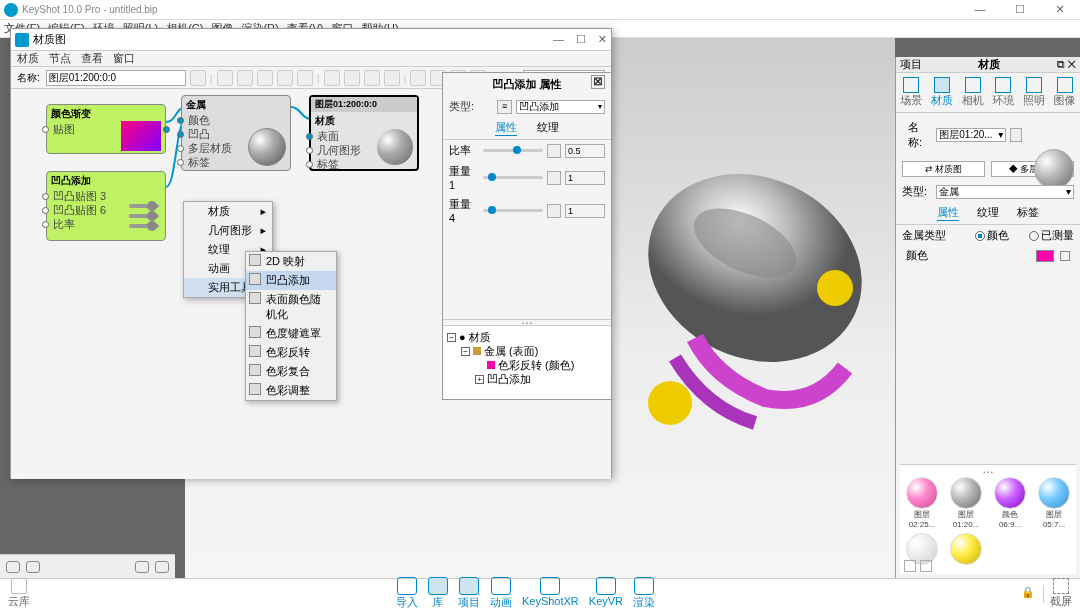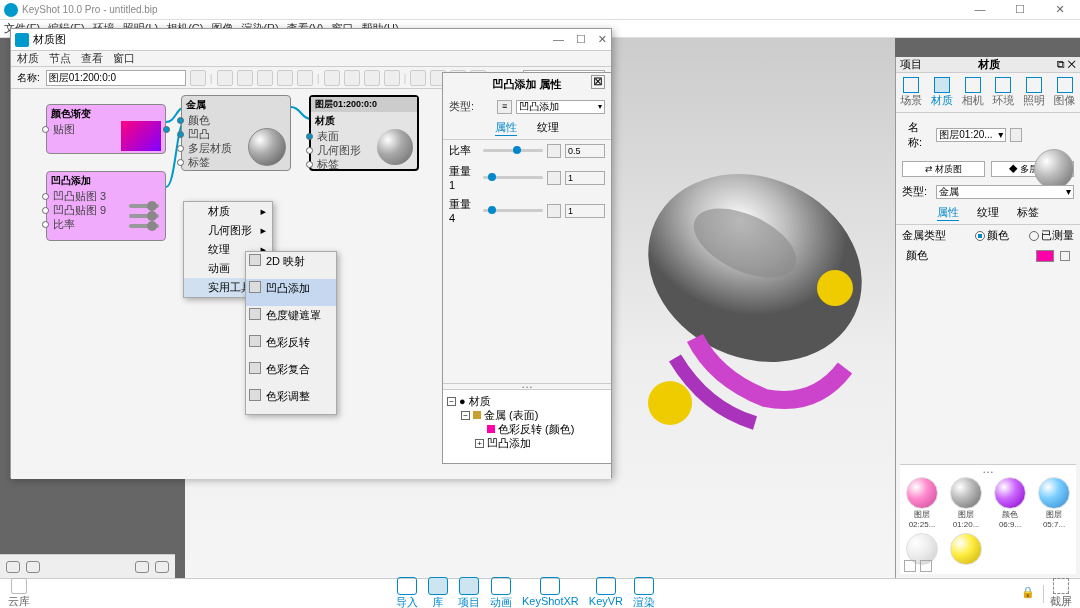--- a/index.html
+++ b/index.html
@@ -28,21 +28,21 @@
 .matgraph-title .controls { margin-left: auto; display: flex; gap: 12px; color: #666; }
 .matgraph-menu { height: 16px; display: flex; gap: 10px; padding: 0 6px; font-size: 10px; color: #333; align-items: center; border-bottom: 1px solid #ccc; }
 .matgraph-toolbar { height: 22px; display: flex; align-items: center; padding: 0 6px; gap: 4px; border-bottom: 1px solid #ccc; }
 .matgraph-toolbar .label { font-size: 10px; margin-right: 2px; }
 .matgraph-toolbar .dropdown { flex: 0 0 140px; height: 16px; border: 1px solid #aaa; background: #fff; font-size: 10px; padding-left: 2px; line-height: 14px; }
 .matgraph-toolbar .tbtn { width: 16px; height: 16px; border: 1px solid #ccc; background: #eee; border-radius: 2px; }
 .matgraph-toolbar .geom-btn { margin-left: auto; height: 16px; border: 1px solid #aaa; padding: 0 10px; background: #fff; font-size: 10px; line-height: 14px; }
 .matgraph-canvas { position: relative; height: 390px; background: #f4f4f4; }
 
 
-.node { position: absolute; border: 1px solid #888; border-radius: 4px; background: #f0abfc; }
+.node { position: absolute; border: 1px solid #888; border-radius: 4px; background: #bef264; }
 .node-title { font-size: 10px; font-weight: bold; padding: 2px 4px; }
 .node-row { font-size: 9px; color: #444; padding: 0 6px; position: relative; line-height: 13px; }
 .port-l { position: absolute; left: -5px; top: 3px; width: 7px; height: 7px; border: 1px solid #666; border-radius: 50%; background: #fff; }
 .port-r { position: absolute; right: -5px; top: 3px; width: 7px; height: 7px; border: 1px solid #666; border-radius: 50%; background: #0099cc; }
 
 .node-gradient { left: 35px; top: 15px; width: 120px; height: 50px; }
 .node-gradient .swatch { position: absolute; right: 4px; top: 16px; width: 40px; height: 30px; background: linear-gradient(135deg, #ff0080, #8000ff); }
 
 .node-bump { left: 35px; top: 82px; width: 120px; height: 70px; }
 .node-bump .sliders { position: absolute; right: 6px; top: 26px; }
@@ -55,26 +55,26 @@
 .node-root { left: 298px; top: 6px; width: 110px; height: 76px; border: 2px solid #000; background: #e4e4e4; }
 .node-root .rootname { background: #ccc; font-size: 9px; padding: 1px 4px; font-weight: bold; }
 .node-root .preview { position: absolute; right: 4px; bottom: 4px; width: 36px; height: 36px; border-radius: 50%; background: radial-gradient(circle at 30% 30%, #fff, #aaa 40%, #666); }
 
 
 .ctx-menu { position: absolute; left: 172px; top: 112px; background: #f0f0f0; border: 1px solid #aaa; box-shadow: 2px 2px 6px rgba(0,0,0,0.3); }
 .ctx-menu .item { padding: 2px 20px 2px 24px; font-size: 10px; position: relative; line-height: 14px; }
 .ctx-menu .item .arrow { position: absolute; right: 6px; top: 2px; }
 .ctx-menu .item.hover { background: #d0e0f0; }
 .sub-menu { position: absolute; left: 234px; top: 162px; width: 92px; background: #f0f0f0; border: 1px solid #aaa; box-shadow: 2px 2px 6px rgba(0,0,0,0.3); }
-.sub-menu .item { padding: 2px 6px 10px 20px; font-size: 10px; line-height: 14px; position: relative; }
+.sub-menu .item { padding: 2px 6px 2px 20px; font-size: 10px; line-height: 14px; position: relative; }
 .sub-menu .item.sel { background: #c5d8ef; }
 .sub-menu .item .ico { position: absolute; left: 3px; top: 2px; width: 12px; height: 12px; border: 1px solid #888; background: #ddd; }
 
 
-.props { position: absolute; left: 442px; top: 72px; width: 170px; height: 392px; background: #f4f4f4; border: 1px solid #999; }
+.props { position: absolute; left: 442px; top: 72px; width: 170px; height: 328px; background: #f4f4f4; border: 1px solid #999; }
 .props-title { text-align: center; font-size: 10px; font-weight: bold; padding: 4px 0; position: relative; }
 .props-title .close { position: absolute; right: 6px; top: 2px; border: 1px solid #999; width: 14px; height: 14px; text-align: center; line-height: 12px; font-size: 10px; }
 .props-row { display: flex; align-items: center; padding: 3px 6px; gap: 4px; font-size: 10px; }
 .props-row .lbl { width: 44px; color: #333; }
 .props-row input[type=text] { flex: 1; height: 14px; border: 1px solid #aaa; font-size: 10px; padding-left: 2px; }
 .props-row .btn { height: 14px; border: 1px solid #aaa; padding: 0 4px; background: #eee; font-size: 9px; }
 .props-row .ddl { flex: 1; height: 14px; border: 1px solid #aaa; background: #fff; font-size: 10px; padding-left: 2px; line-height: 12px; position: relative; }
 .props-row .ddl::after { content: '▾'; position: absolute; right: 2px; top: 0; font-size: 8px; }
 .props-tabs { display: flex; justify-content: center; gap: 20px; padding: 3px 0; border-bottom: 1px solid #ccc; font-size: 10px; }
 .props-tabs span.active { color: #0088cc; border-bottom: 1px solid #0088cc; }
@@ -279,21 +279,21 @@
 
     <div class="node node-gradient">
       <div class="node-title">颜色渐变</div>
       <div class="node-row"><span class="port-l"></span><span>贴图</span><span class="port-r"></span></div>
       <div class="swatch"></div>
     </div>
 
     <div class="node node-bump">
       <div class="node-title">凹凸添加</div>
       <div class="node-row"><span class="port-l"></span><span>凹凸贴图 3</span></div>
-      <div class="node-row"><span class="port-l"></span><span>凹凸贴图 9</span></div>
+      <div class="node-row"><span class="port-l"></span><span>凹凸贴图 6</span></div>
       <div class="node-row"><span class="port-l"></span><span>比率</span></div>
       <div class="sliders">
           <div class="s"></div>
           <div class="s"></div>
           <div class="s"></div>
         </div>
     </div>
 
     <div class="node node-metal">
       <div class="node-title">金属</div>
@@ -316,20 +316,21 @@
     <div class="ctx-menu">
       <div class="item"><span>材质</span><span class="arrow">▸</span></div>
       <div class="item"><span>几何图形</span><span class="arrow">▸</span></div>
       <div class="item"><span>纹理</span><span class="arrow">▸</span></div>
       <div class="item"><span>动画</span><span class="arrow">▸</span></div>
       <div class="item hover"><span>实用工具</span><span class="arrow">▸</span></div>
     </div>
     <div class="sub-menu">
       <div class="item"><span class="ico"></span><span>2D 映射</span></div>
       <div class="item sel"><span class="ico"></span><span>凹凸添加</span></div>
+      <div class="item"><span class="ico"></span><span>表面颜色随机化</span></div>
       <div class="item"><span class="ico"></span><span>色度键遮罩</span></div>
       <div class="item"><span class="ico"></span><span>色彩反转</span></div>
       <div class="item"><span class="ico"></span><span>色彩复合</span></div>
       <div class="item"><span class="ico"></span><span>色彩调整</span></div>
     </div>
   </div>
 </div>
 
 <div class="props">
   <div class="props-title">

